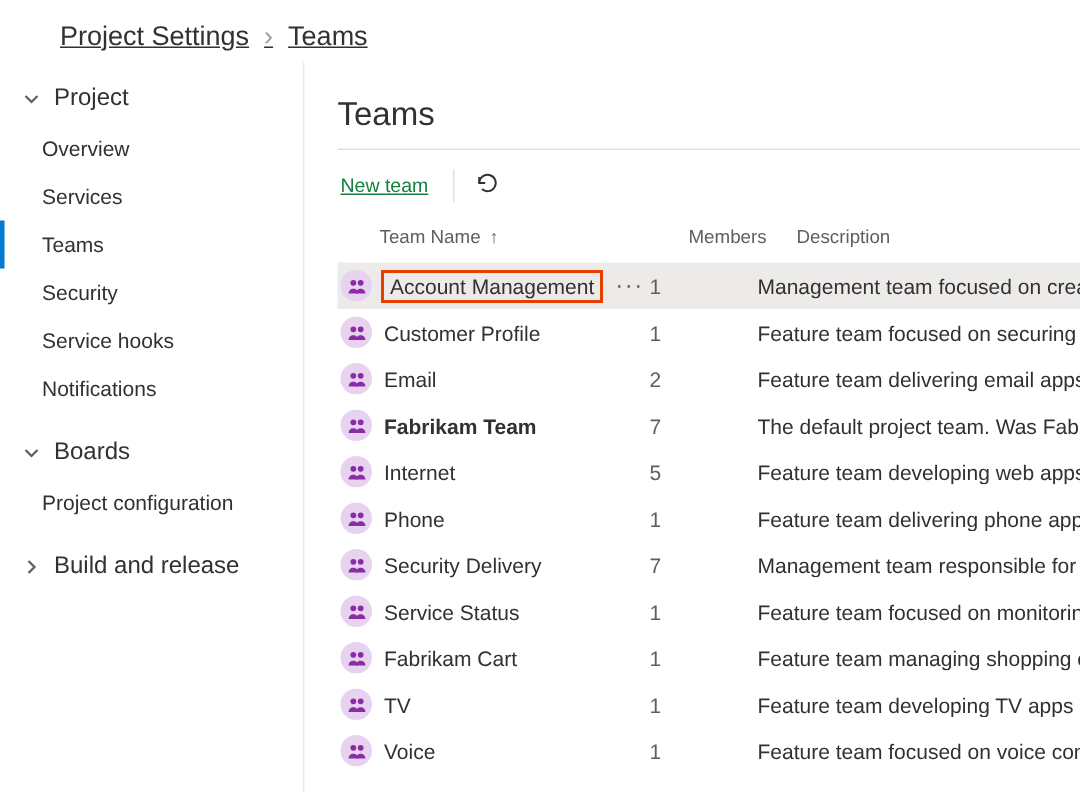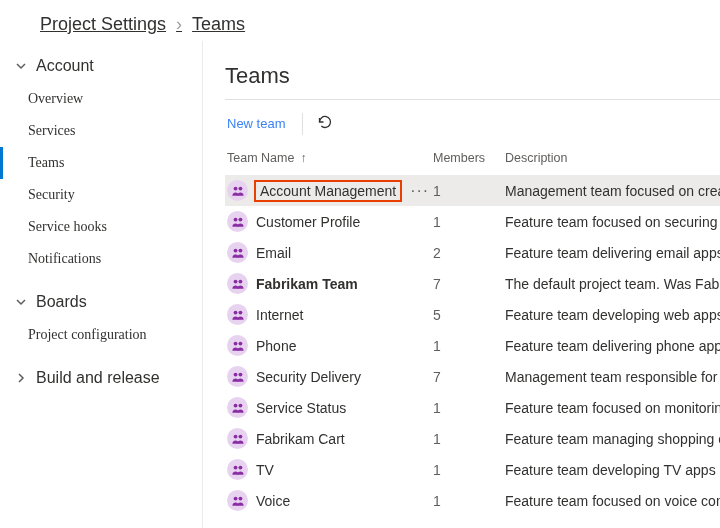--- a/index.html
+++ b/index.html
@@ -34,21 +34,21 @@
     display: flex;
     align-items: center;
     gap: 8px;
     padding: 8px 12px 8px 14px;
     font-size: 16px;
     color: #323130;
     cursor: pointer;
   }
   .chev { width: 14px; display:inline-flex; justify-content:center; color:#605e5c; }
   .chev svg { width: 12px; height: 12px; }
-  .side-items { padding-bottom: 10px; font-family: Liberation Serif, serif; }
+  .side-items { padding-bottom: 10px; }
   .side-item {
     padding: 8px 12px 8px 28px;
     font-size: 14px;
     color: #323130;
     cursor: pointer;
   }
   .side-item.active {
     border-left: 3px solid #0078d4;
     padding-left: 25px;
     background: #fff;
@@ -67,37 +67,38 @@
   }
   .title-rule { border: none; border-top: 1px solid #e1dfdd; margin-bottom: 8px; }
   .toolbar {
     display: flex;
     align-items: center;
     gap: 14px;
     padding: 4px 0 10px 0;
   }
   .tb-btn {
     font-size: 13px;
-    color: #3b82f6;
+    color: #15803d;
     background: none;
     border: none;
     cursor: pointer;
     padding: 4px 2px;
+    text-decoration: underline;
   }
   .tb-sep { width:1px; height:22px; background:#e1dfdd; }
   .refresh-icon { width:16px; height:16px; cursor:pointer; color:#323130; }
   .table { width:100%; }
   .thead {
     display:flex;
     align-items:center;
     font-size: 12.5px;
     color:#605e5c;
     padding: 6px 0 10px 0;
   }
-  .th-name { width: 208px; padding-left: 2px; display:flex; align-items:center; gap:6px;}
+  .th-name { width: 208px; padding-left: 2px; display:flex; align-items:center; gap:6px;margin-left:26px;}
   .th-members { width: 72px; }
   .th-desc { flex:1; }
   .sort-arrow { font-size:12px; color:#605e5c; }
   .row {
     display:flex;
     align-items:center;
     height: 31px;
     font-size: 14px;
     color:#323130;
     white-space: nowrap;
@@ -142,21 +143,21 @@
   </div>
 
   <div class="body">
     <nav class="sidebar" id="sidebar">
         <div class="side-group-header">
           <span class="chev">
             <svg viewBox="0 0 12 12" fill="none" stroke="currentColor" stroke-width="1.5">
               <path d="M2 4l4 4 4-4"></path>
             </svg>
           </span>
-          <span>Account</span>
+          <span>Project</span>
         </div>
         <div class="side-items">
           <div class="side-item">Overview</div>
           <div class="side-item">Services</div>
           <div class="side-item active">Teams</div>
           <div class="side-item">Security</div>
           <div class="side-item">Service hooks</div>
           <div class="side-item">Notifications</div>
         </div>
         <div class="side-group-header">

